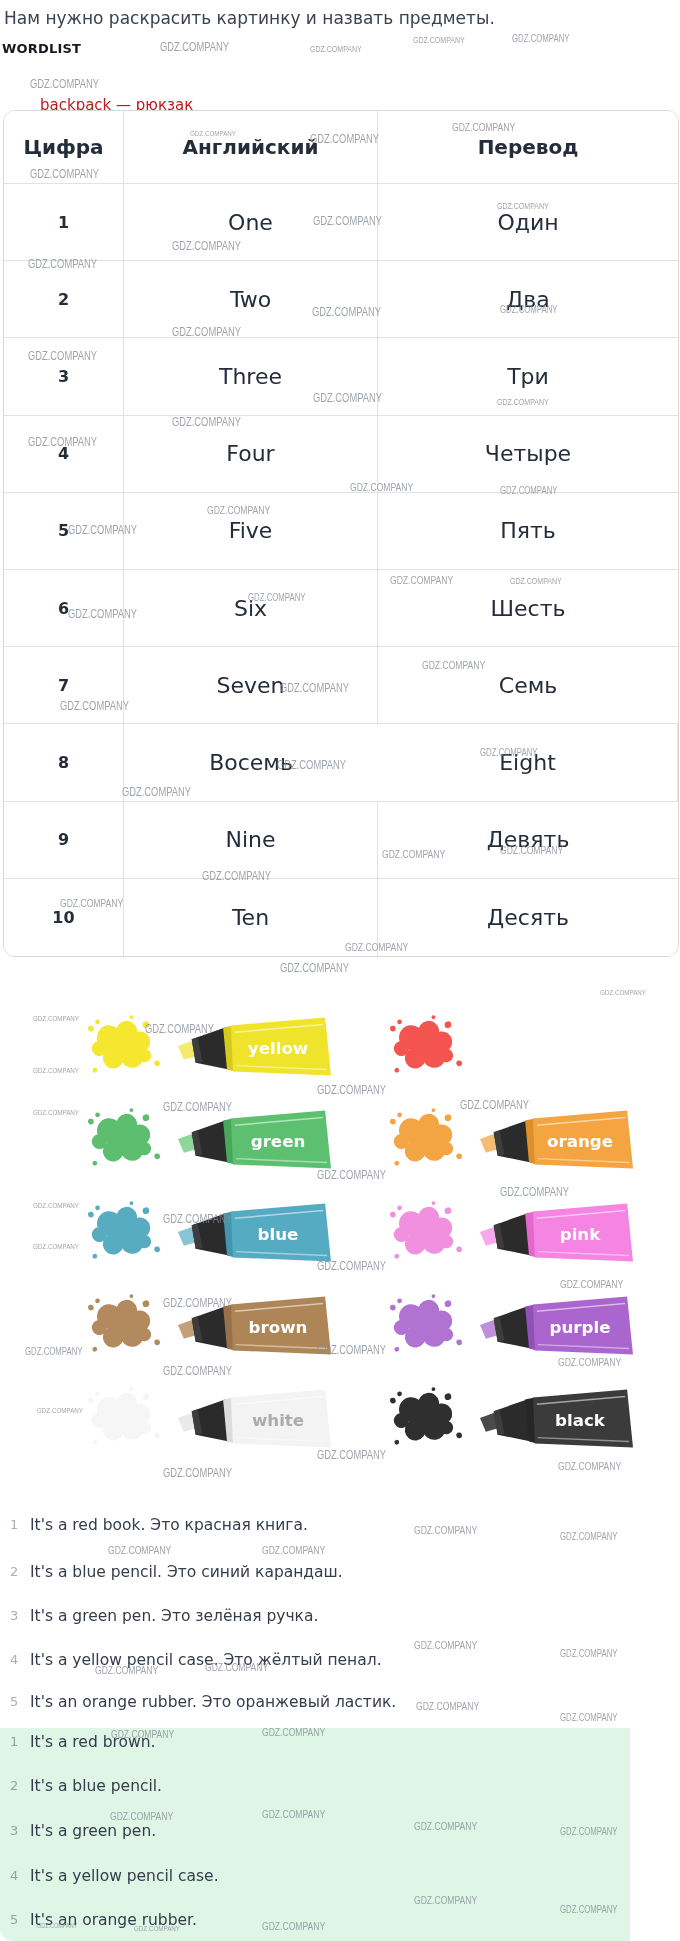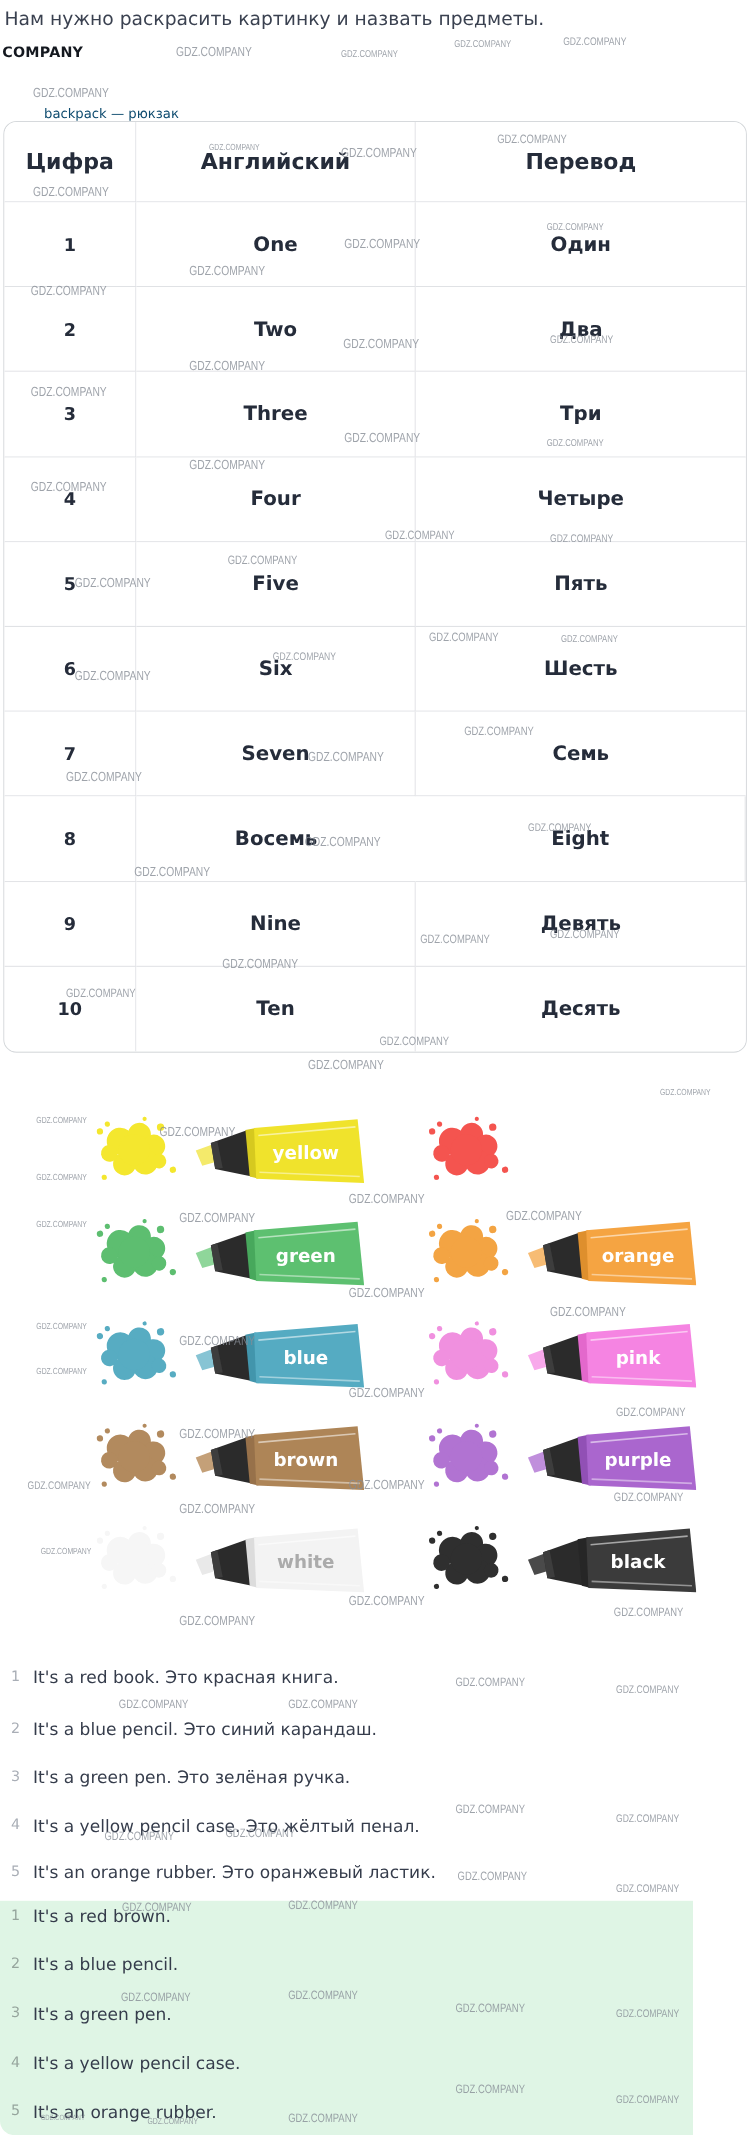--- a/index.html
+++ b/index.html
@@ -9,33 +9,33 @@
   
   .wm-layer{position:absolute;inset:0;z-index:6;pointer-events:none;}
   .wm{position:absolute;color:#878D96;font-family:"Liberation Sans",sans-serif;
       white-space:nowrap;letter-spacing:0;transform:scaleX(.78);transform-origin:left top;
       opacity:.8;font-weight:400;}
 
   
   .title{position:absolute;left:4px;top:8px;font-size:17px;color:#3A4150;z-index:2;}
   .wordlist{position:absolute;left:2px;top:41px;font-size:13px;font-weight:bold;color:#14181F;
             letter-spacing:.2px;z-index:2;}
-  .vocab{position:absolute;left:40px;top:96px;font-size:12px;color:#0c4a6e;z-index:1;}
+  .vocab{position:absolute;left:40px;top:96px;font-size:15px;color:#b91c1c;z-index:1;}
 
   
   .ntable{position:absolute;left:3px;top:110px;width:674px;height:845px;z-index:2;
           background:#fff;border:1px solid #D6D9DC;border-radius:12px;overflow:hidden;
           display:grid;grid-template-columns:120px 254px 1fr;grid-template-rows:73px repeat(10,1fr);}
   .cell{display:flex;align-items:center;justify-content:center;background:#fff;
         border-right:1px solid #E0E2E5;border-bottom:1px solid #E0E2E5;color:#252C3A;}
   .cell.last-col{border-right:none;}
   .cell.last-row{border-bottom:none;}
   .cell.th{font-size:20px;font-weight:bold;}
   .cell.num{font-size:16px;font-weight:bold;}
-  .cell.word{font-size:18px;font-weight:bold;}
+  .cell.word{font-size:22px;font-weight:normal;}
 
   
   .markers{position:absolute;left:0;top:1000px;width:680px;height:465px;z-index:2;}
   .mrow{position:absolute;left:16px;width:680px;height:93px;}
   .splat{position:absolute;width:76px;height:68px;top:12px;}
   .splat.l{left:70px;} .splat.r{left:372px;}
   .marker{position:absolute;width:155px;height:62px;top:16px;}
   .marker.l{left:160px;} .marker.r{left:462px;}
 
   
@@ -43,21 +43,21 @@
   .s-num{position:absolute;left:10px;top:1px;font-size:13px;color:#A9AEB6;}
   .s-text{position:absolute;left:30px;top:0;font-size:15.5px;color:#353C4B;white-space:nowrap;}
   .answers{position:absolute;left:0;top:1728px;width:630px;height:213px;z-index:1;}
   .a-num{color:#96A59D;}
 </style>
 </head>
 <body>
 
 <div class="page">
   <div class="title">Нам нужно раскрасить картинку и назвать предметы.</div>
-  <div class="wordlist">COMPANY</div>
+  <div class="wordlist">WORDLIST</div>
   <div class="vocab">backpack — рюкзак</div>
 
   <div class="ntable">
       <div class="cell th">Цифра</div>
       <div class="cell th">Английский</div>
       <div class="cell th last-col">Перевод</div>
       <div class="cell num">1</div>
       <div class="cell word">One</div>
       <div class="cell word last-col">Один</div>
       <div class="cell num">2</div>

